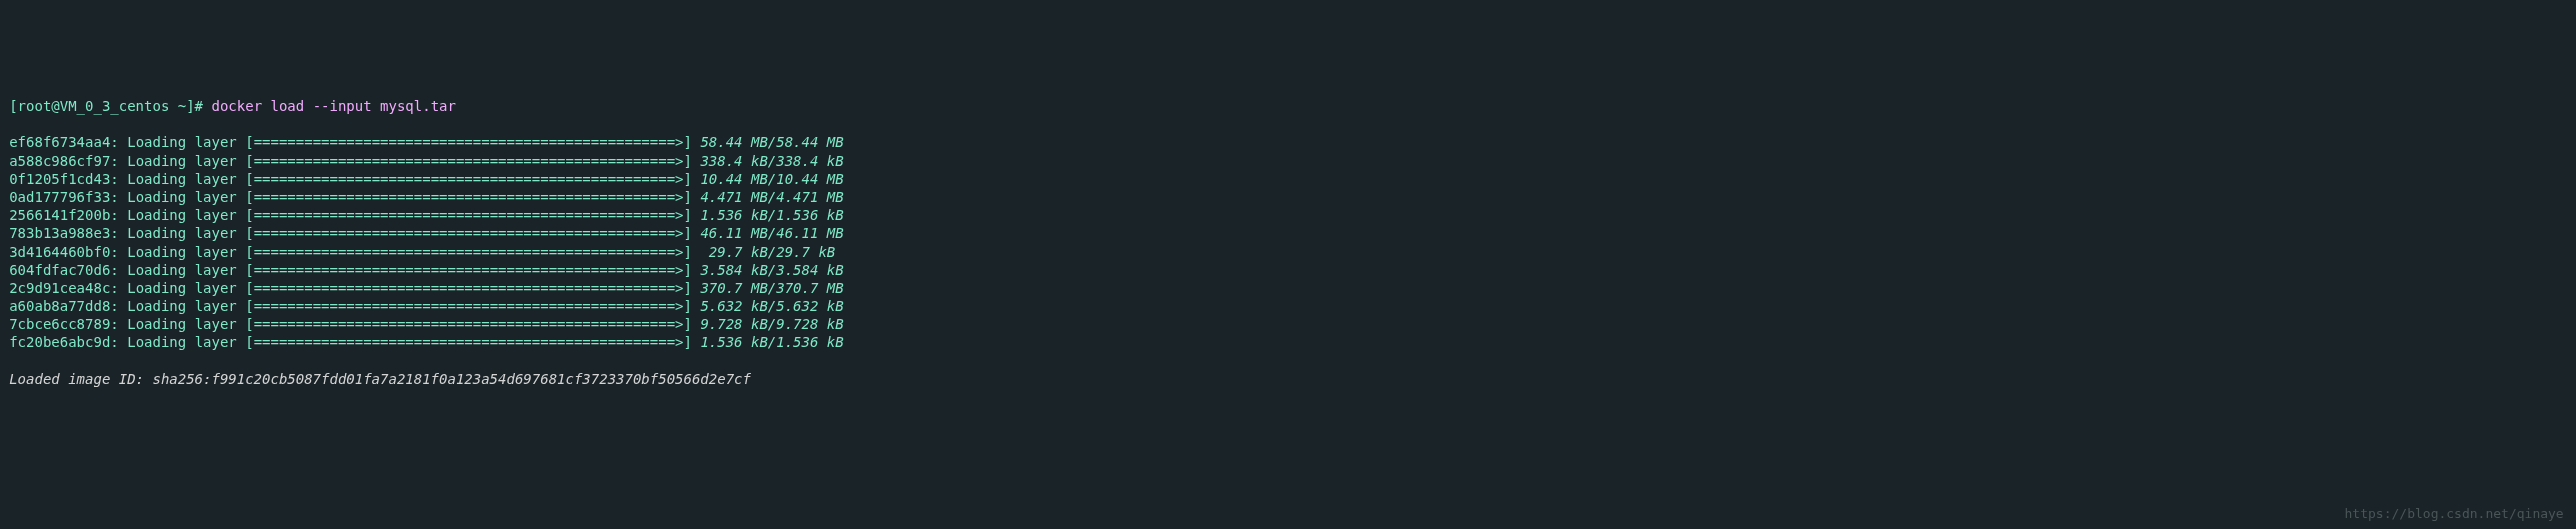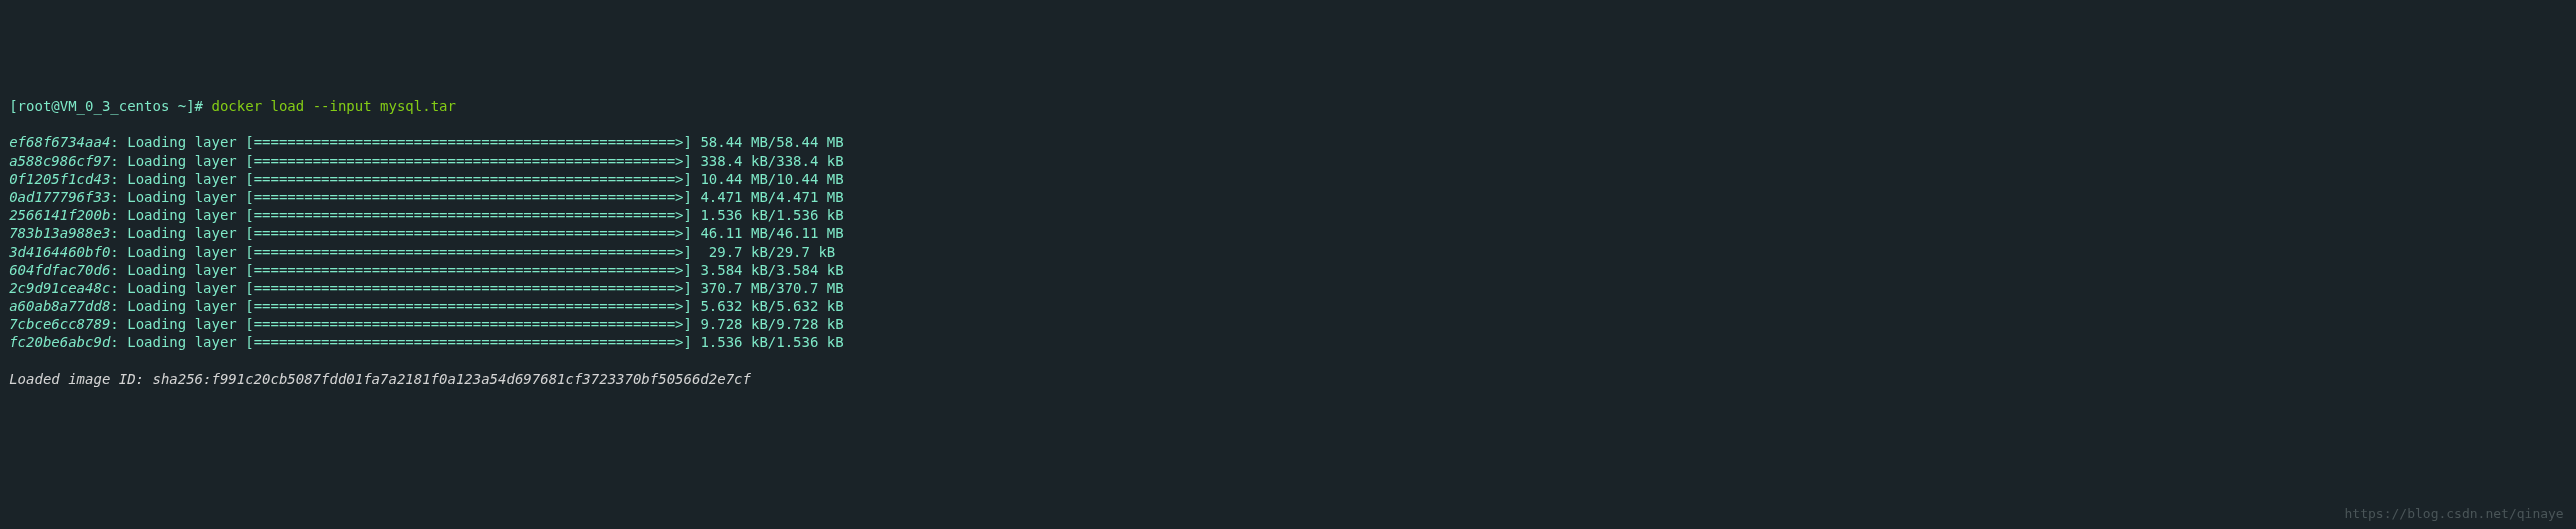--- a/index.html
+++ b/index.html
@@ -13,25 +13,25 @@
       font-family: 'Menlo', 'Monaco', 'Consolas', monospace;
       font-size: 14px;
       line-height: 1.3;
       padding: 6.1px 9.2px;
       white-space: pre;
       width: 2576px;
       height: 529px;
       overflow: hidden;
       position: relative;
     }
-    .command { color: #84cc16; text-align: right; }
-    .layer-id { color: #7ee8c7; font-style: italic; }
+    .command { color: #f0abfc; text-align: right; }
+    .layer-id { color: #7ee8c7; }
     .loading-text { color: #7ee8c7; }
     .progress-bar { color: #7ee8c7; }
-    .size-text { color: #7ee8c7; }
+    .size-text { color: #7ee8c7; font-style: italic; }
     .white-text { color: #d4d4d4; font-style: italic; }
     .watermark {
       position: absolute;
       bottom: 6.1px;
       right: 12.3px;
       color: #4a5558;
       font-size: 13px;
     }
     .line {
       display: block;

